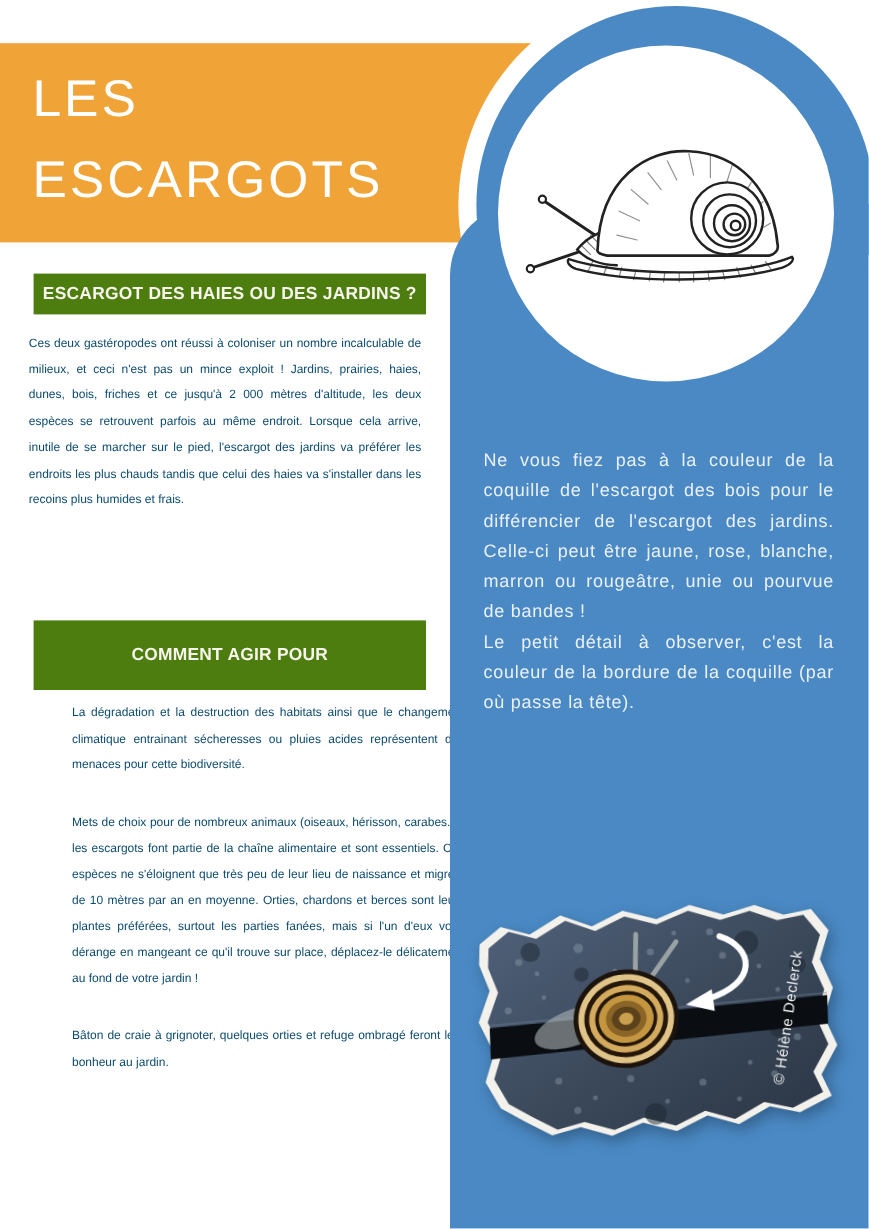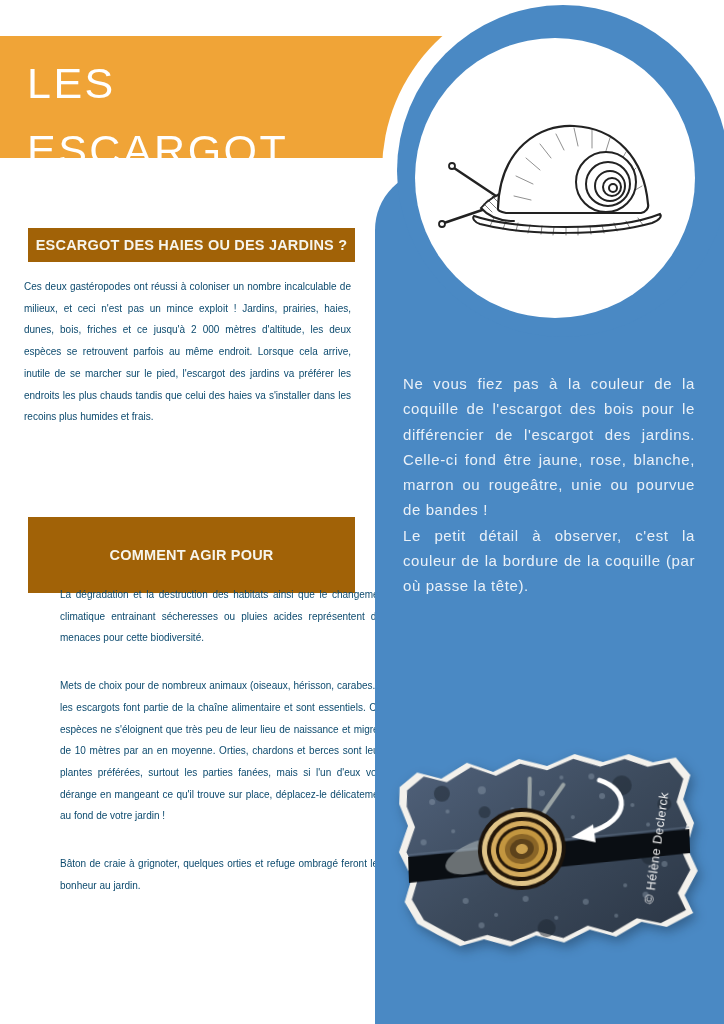--- a/index.html
+++ b/index.html
@@ -1,30 +1,30 @@
 <!DOCTYPE html>
 <html><head>
 <meta charset="utf-8">
 <style>
   html,body{margin:0;padding:0;background:#ffffff;}
   .page{position:relative;width:724px;height:1024px;background:#ffffff;overflow:hidden;
         font-family:"Liberation Sans","DejaVu Sans",sans-serif;}
 
   
-  .orange-block{position:absolute;left:0;top:36px;width:453px;height:122px;
+  .orange-block{position:absolute;left:0;top:36px;width:453px;height:166px;
         background:#F0A437;z-index:1;}
   .doc-title{position:absolute;left:27px;top:14px;color:#ffffff;
         font-size:43px;line-height:67px;font-weight:400;letter-spacing:2.5px;}
   .halo{position:absolute;left:382px;top:-10px;width:362px;height:362px;border-radius:50%;
         background:#ffffff;z-index:2;}
-  .green-banner{position:absolute;left:28px;width:327px;background:#a16207;
+  .green-banner{position:absolute;left:28px;width:327px;background:#4d7c0f;
         color:#F7F5EC;font-weight:bold;text-align:center;z-index:1;
         font-size:14.5px;letter-spacing:0.2px;}
   .banner-1{top:228px;height:34px;line-height:34px;}
-  .banner-2{top:517px;height:76px;padding-top:0;line-height:24px;
+  .banner-2{top:517px;height:58px;padding-top:0;line-height:24px;
         display:flex;flex-direction:column;justify-content:center;}
   .body-text{position:absolute;left:24px;width:327px;color:#0c4a6e;
         font-size:10px;line-height:21.7px;text-align:justify;z-index:1;}
   .bt-1{top:276px;}
   .bt-2{top:584px;margin-left:36px;}
   .body-text p{margin:0 0 26px 0;}
   .body-text p:last-child{margin-bottom:0;}
 
   
   .blue-col{position:absolute;left:375px;top:170px;width:349px;height:854px;
@@ -46,21 +46,21 @@
         transform:rotate(-80deg);transform-origin:0 0;}
 </style>
 </head>
 <body>
 
 <div class="page">
 
   <div class="orange-block">
     <div class="doc-title">
       <div>LES</div>
-      <div>ESCARGOT</div>
+      <div>ESCARGOTS</div>
     </div>
   </div>
 
   <div class="halo"></div>
 
   <div class="blue-col"></div>
   <div class="blue-disc"></div>
   <div class="white-circle"></div>
 
   <svg class="snail-art" width="240" height="152" viewBox="0 0 240 152">
@@ -130,21 +130,21 @@
     <div>COMMENT AGIR POUR</div>
   </div>
 
   <div class="body-text bt-2">
     <p>La dégradation et la destruction des habitats ainsi que le changement climatique entrainant sécheresses ou pluies acides représentent des menaces pour cette biodiversité.</p>
     <p>Mets de choix pour de nombreux animaux (oiseaux, hérisson, carabes...), les escargots font partie de la chaîne alimentaire et sont essentiels. Ces espèces ne s'éloignent que très peu de leur lieu de naissance et migrent de 10 mètres par an en moyenne. Orties, chardons et berces sont leurs plantes préférées, surtout les parties fanées, mais si l'un d'eux vous dérange en mangeant ce qu'il trouve sur place, déplacez-le délicatement au fond de votre jardin !</p>
     <p>Bâton de craie à grignoter, quelques orties et refuge ombragé feront leur bonheur au jardin.</p>
   </div>
 
   <div class="blue-text">
-    <p>Ne vous fiez pas à la couleur de la coquille de l'escargot des bois pour le différencier de l'escargot des jardins. Celle-ci fond être jaune, rose, blanche, marron ou rougeâtre, unie ou pourvue de bandes !</p>
+    <p>Ne vous fiez pas à la couleur de la coquille de l'escargot des bois pour le différencier de l'escargot des jardins. Celle-ci peut être jaune, rose, blanche, marron ou rougeâtre, unie ou pourvue de bandes !</p>
     <p>Le petit détail à observer, c'est la couleur de la bordure de la coquille (par où passe la tête).</p>
   </div>
 
   <div class="photo-wrap">
     <svg width="310" height="208" viewBox="0 0 310 208">
       <defs>
         <polygon id="torn" points="8,34 26,20 50,27 76,12 102,22 128,10 156,18 184,7 212,16 238,9 262,18 285,14 299,32 291,56 301,80 293,104 303,128 289,152 297,170 270,183 245,177 219,191 193,183 167,195 139,187 113,197 87,189 63,195 41,183 21,171 9,149 17,125 5,99 15,73 7,51"></polygon>
         <linearGradient id="asphalt" x1="0" y1="0" x2="1" y2="1">
           <stop offset="0" stop-color="#50617a"></stop>
           <stop offset="0.5" stop-color="#3c4a5c"></stop>

